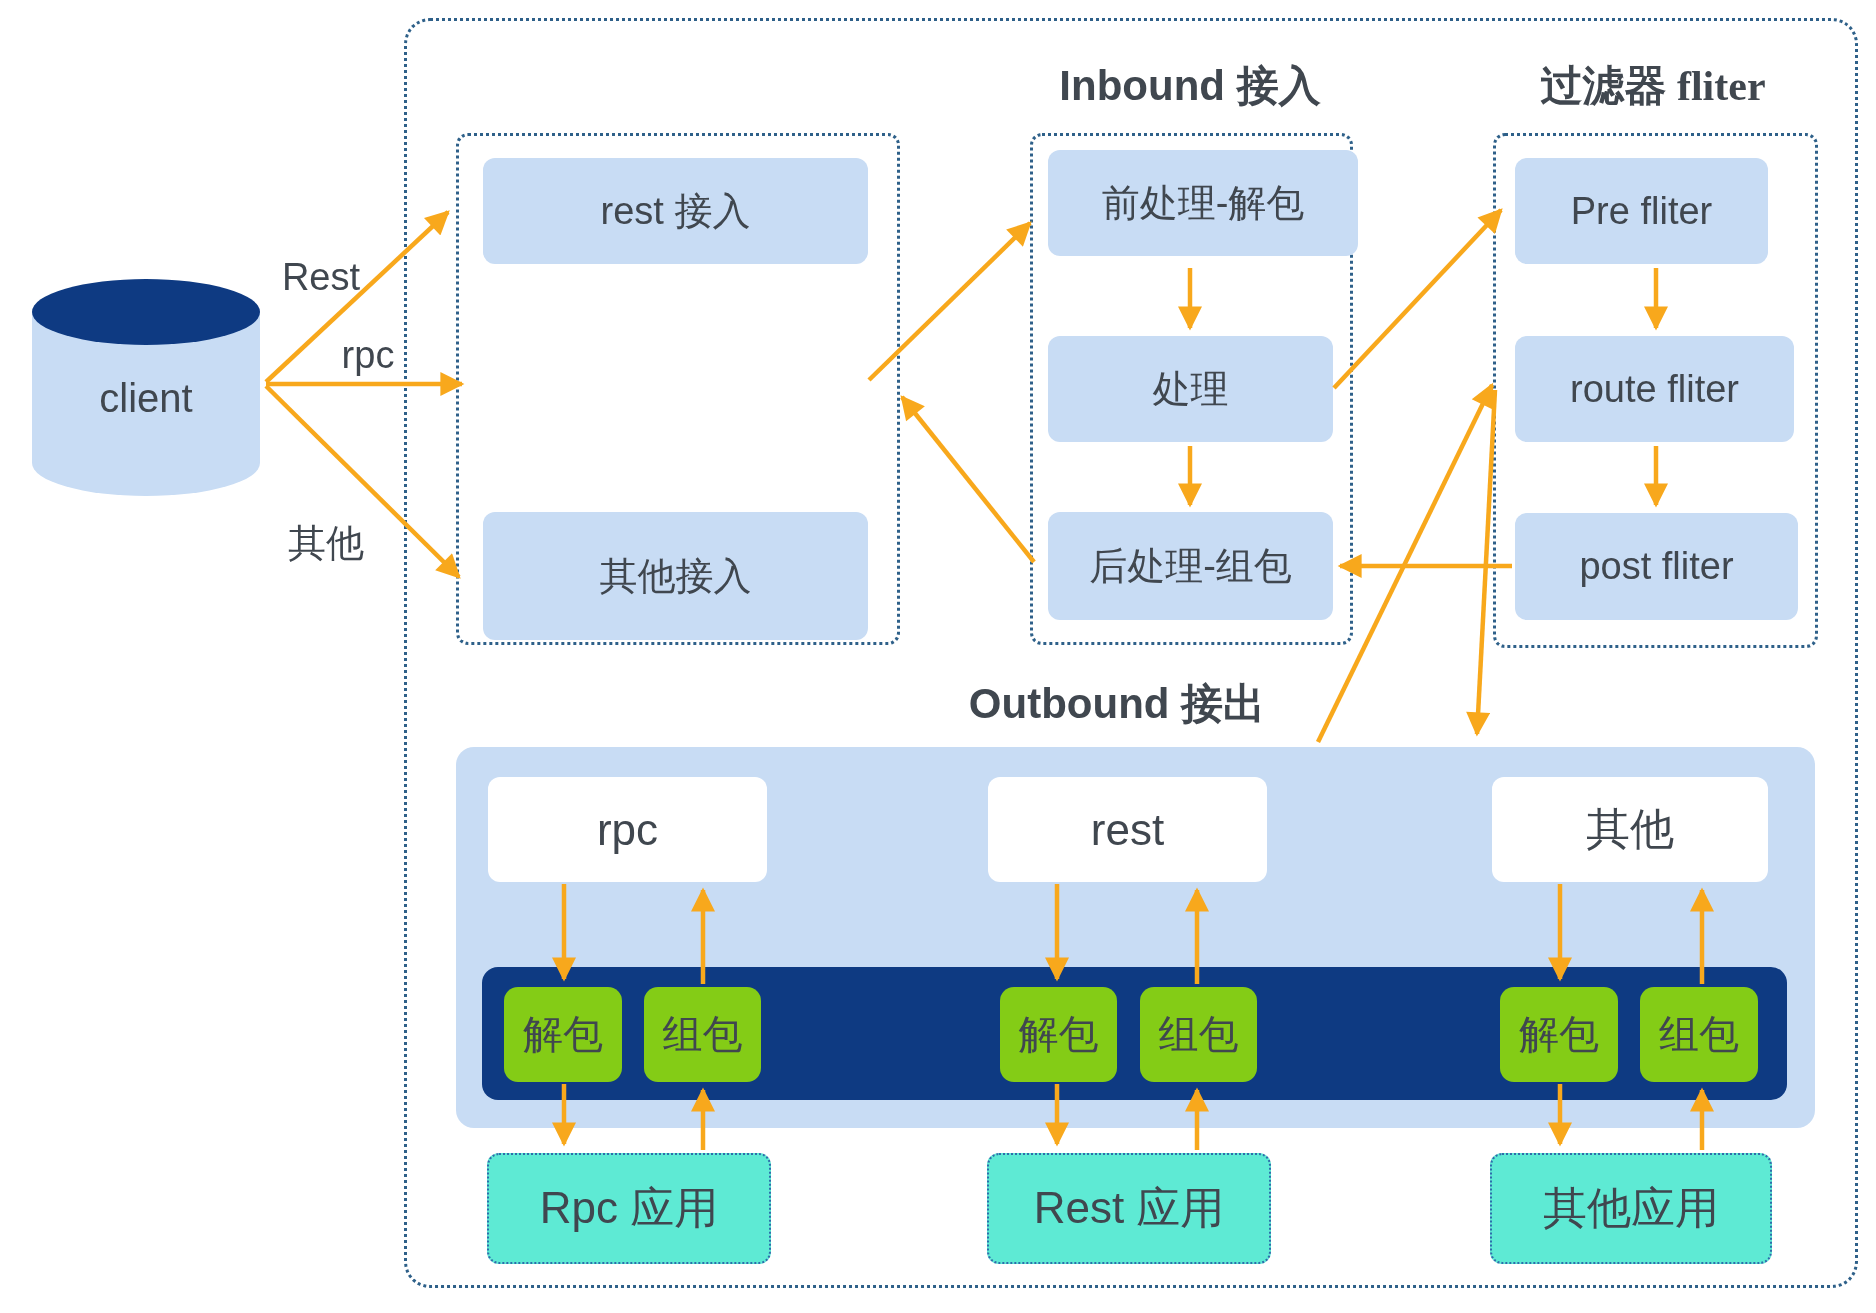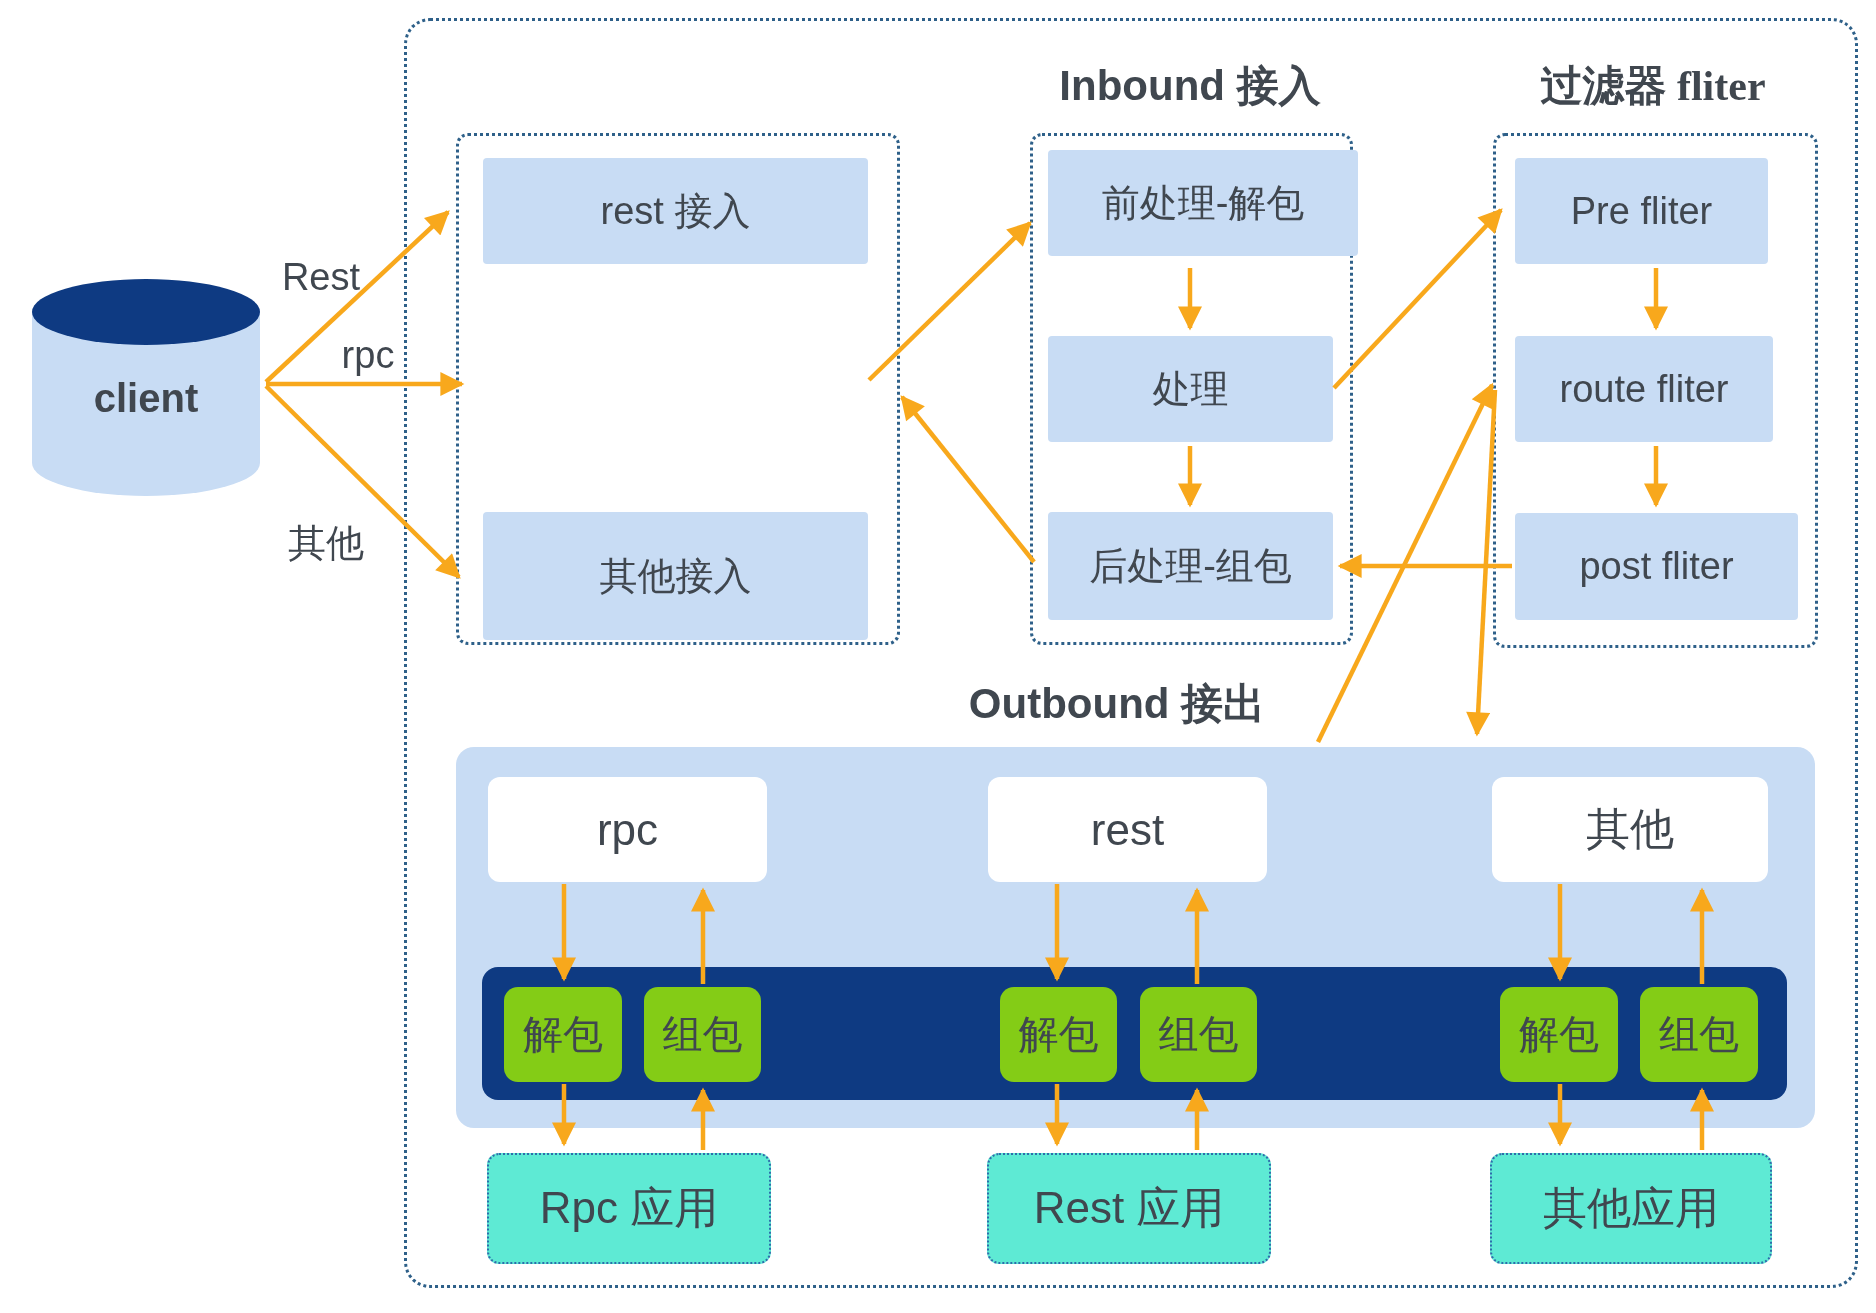--- a/index.html
+++ b/index.html
@@ -8,21 +8,21 @@
     font-family:"Liberation Sans","DejaVu Sans",sans-serif;color:#40474f;
   }
   .abs{position:absolute;}
   .outer{
     border:3px dotted #2e6089;border-radius:26px;background:transparent;
   }
   .group{
     border:3px dotted #2e6089;border-radius:12px;background:transparent;
   }
   .box{
-    background:#c8dcf4;border-radius:4px;display:flex;align-items:center;justify-content:center;
+    background:#c8dcf4;border-radius:12px;display:flex;align-items:center;justify-content:center;
     font-size:38px;font-weight:500;color:#40474f;
   }
   .title{
     text-align:center;font-size:42px;font-weight:700;color:#40474f;line-height:52px;
   }
   .elabel{
     text-align:center;font-size:38px;font-weight:500;color:#40474f;
   }
   .obar{
     background:#c8dcf4;border-radius:18px;
@@ -37,21 +37,21 @@
   .pbox{
     background:#84cc16;border-radius:14px;display:flex;align-items:center;justify-content:center;
     font-size:40px;font-weight:500;color:#40474f;
   }
   .abox{
     background:#5eead4;border:2px dotted #2e6dab;border-radius:12px;
     display:flex;align-items:center;justify-content:center;
     font-size:44px;font-weight:500;color:#40474f;
   }
   .clientlabel{
-    text-align:center;font-size:40px;font-weight:700;color:#40474f;
+    text-align:center;font-size:40px;font-weight:400;color:#40474f;
   }
   svg.overlay{position:absolute;left:0;top:0;pointer-events:none;}
   .z1{z-index:1}.z2{z-index:2}.z3{z-index:3}
 </style>
 </head>
 <body>
 
 <div id="stage">
 
   <div class="abs outer z1" style="left:404px;top:18px;width:1448px;height:1264px;"></div>
@@ -67,21 +67,21 @@
   <div class="abs title z1" style="left:917px;top:678px;width:400px;">Outbound 接出</div>
 
   <div class="abs box z1" style="left:483px;top:158px;width:385px;height:106px;">rest 接入</div>
   <div class="abs box z1" style="left:483px;top:512px;width:385px;height:128px;">其他接入</div>
 
   <div class="abs box z1" style="left:1048px;top:150px;width:310px;height:106px;">前处理-解包</div>
   <div class="abs box z1" style="left:1048px;top:336px;width:285px;height:106px;">处理</div>
   <div class="abs box z1" style="left:1048px;top:512px;width:285px;height:108px;">后处理-组包</div>
 
   <div class="abs box z1" style="left:1515px;top:158px;width:253px;height:106px;">Pre fliter</div>
-  <div class="abs box z1" style="left:1515px;top:336px;width:258px;height:106px;">route fliter</div>
+  <div class="abs box z1" style="left:1515px;top:336px;width:279px;height:106px;">route fliter</div>
   <div class="abs box z1" style="left:1515px;top:513px;width:283px;height:107px;">post fliter</div>
 
   <div class="abs obar z1" style="left:456px;top:747px;width:1359px;height:381px;"></div>
 
   <div class="abs navybar z1" style="left:482px;top:967px;width:1305px;height:133px;"></div>
 
   <div class="abs wbox z1" style="left:488px;top:777px;width:279px;height:105px;">rpc</div>
   <div class="abs wbox z1" style="left:988px;top:777px;width:279px;height:105px;">rest</div>
   <div class="abs wbox z1" style="left:1492px;top:777px;width:276px;height:105px;">其他</div>
 

